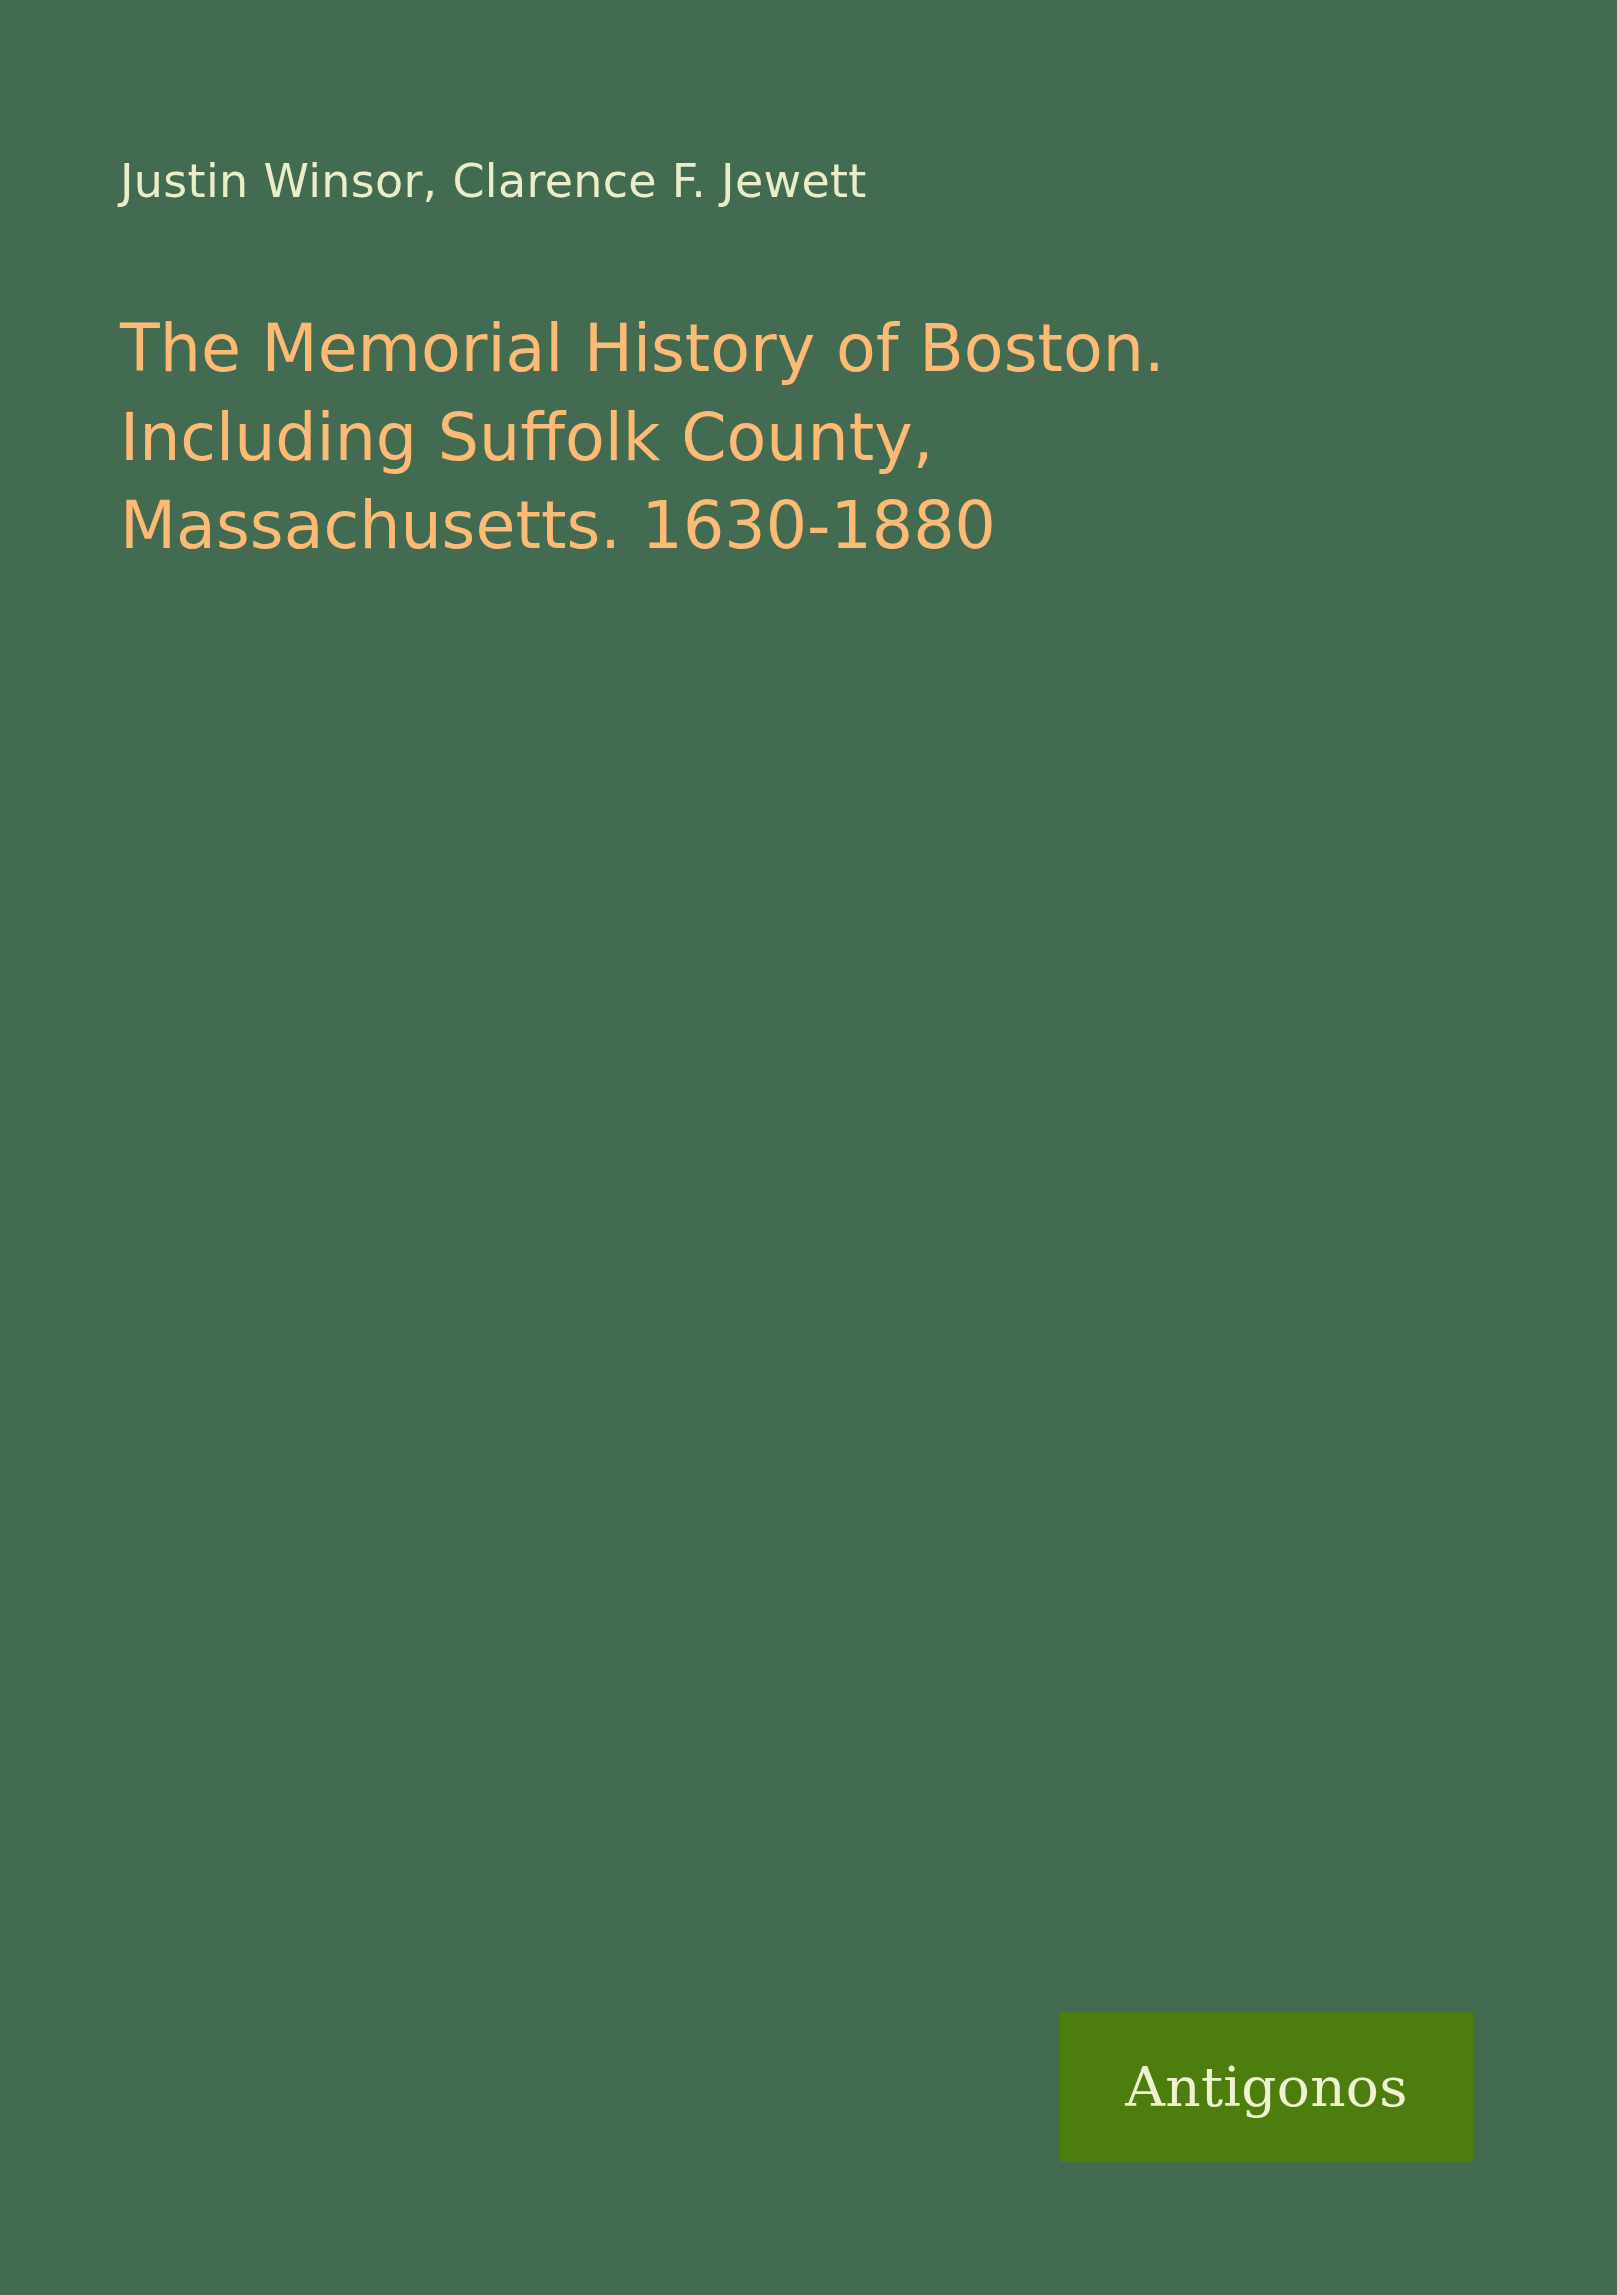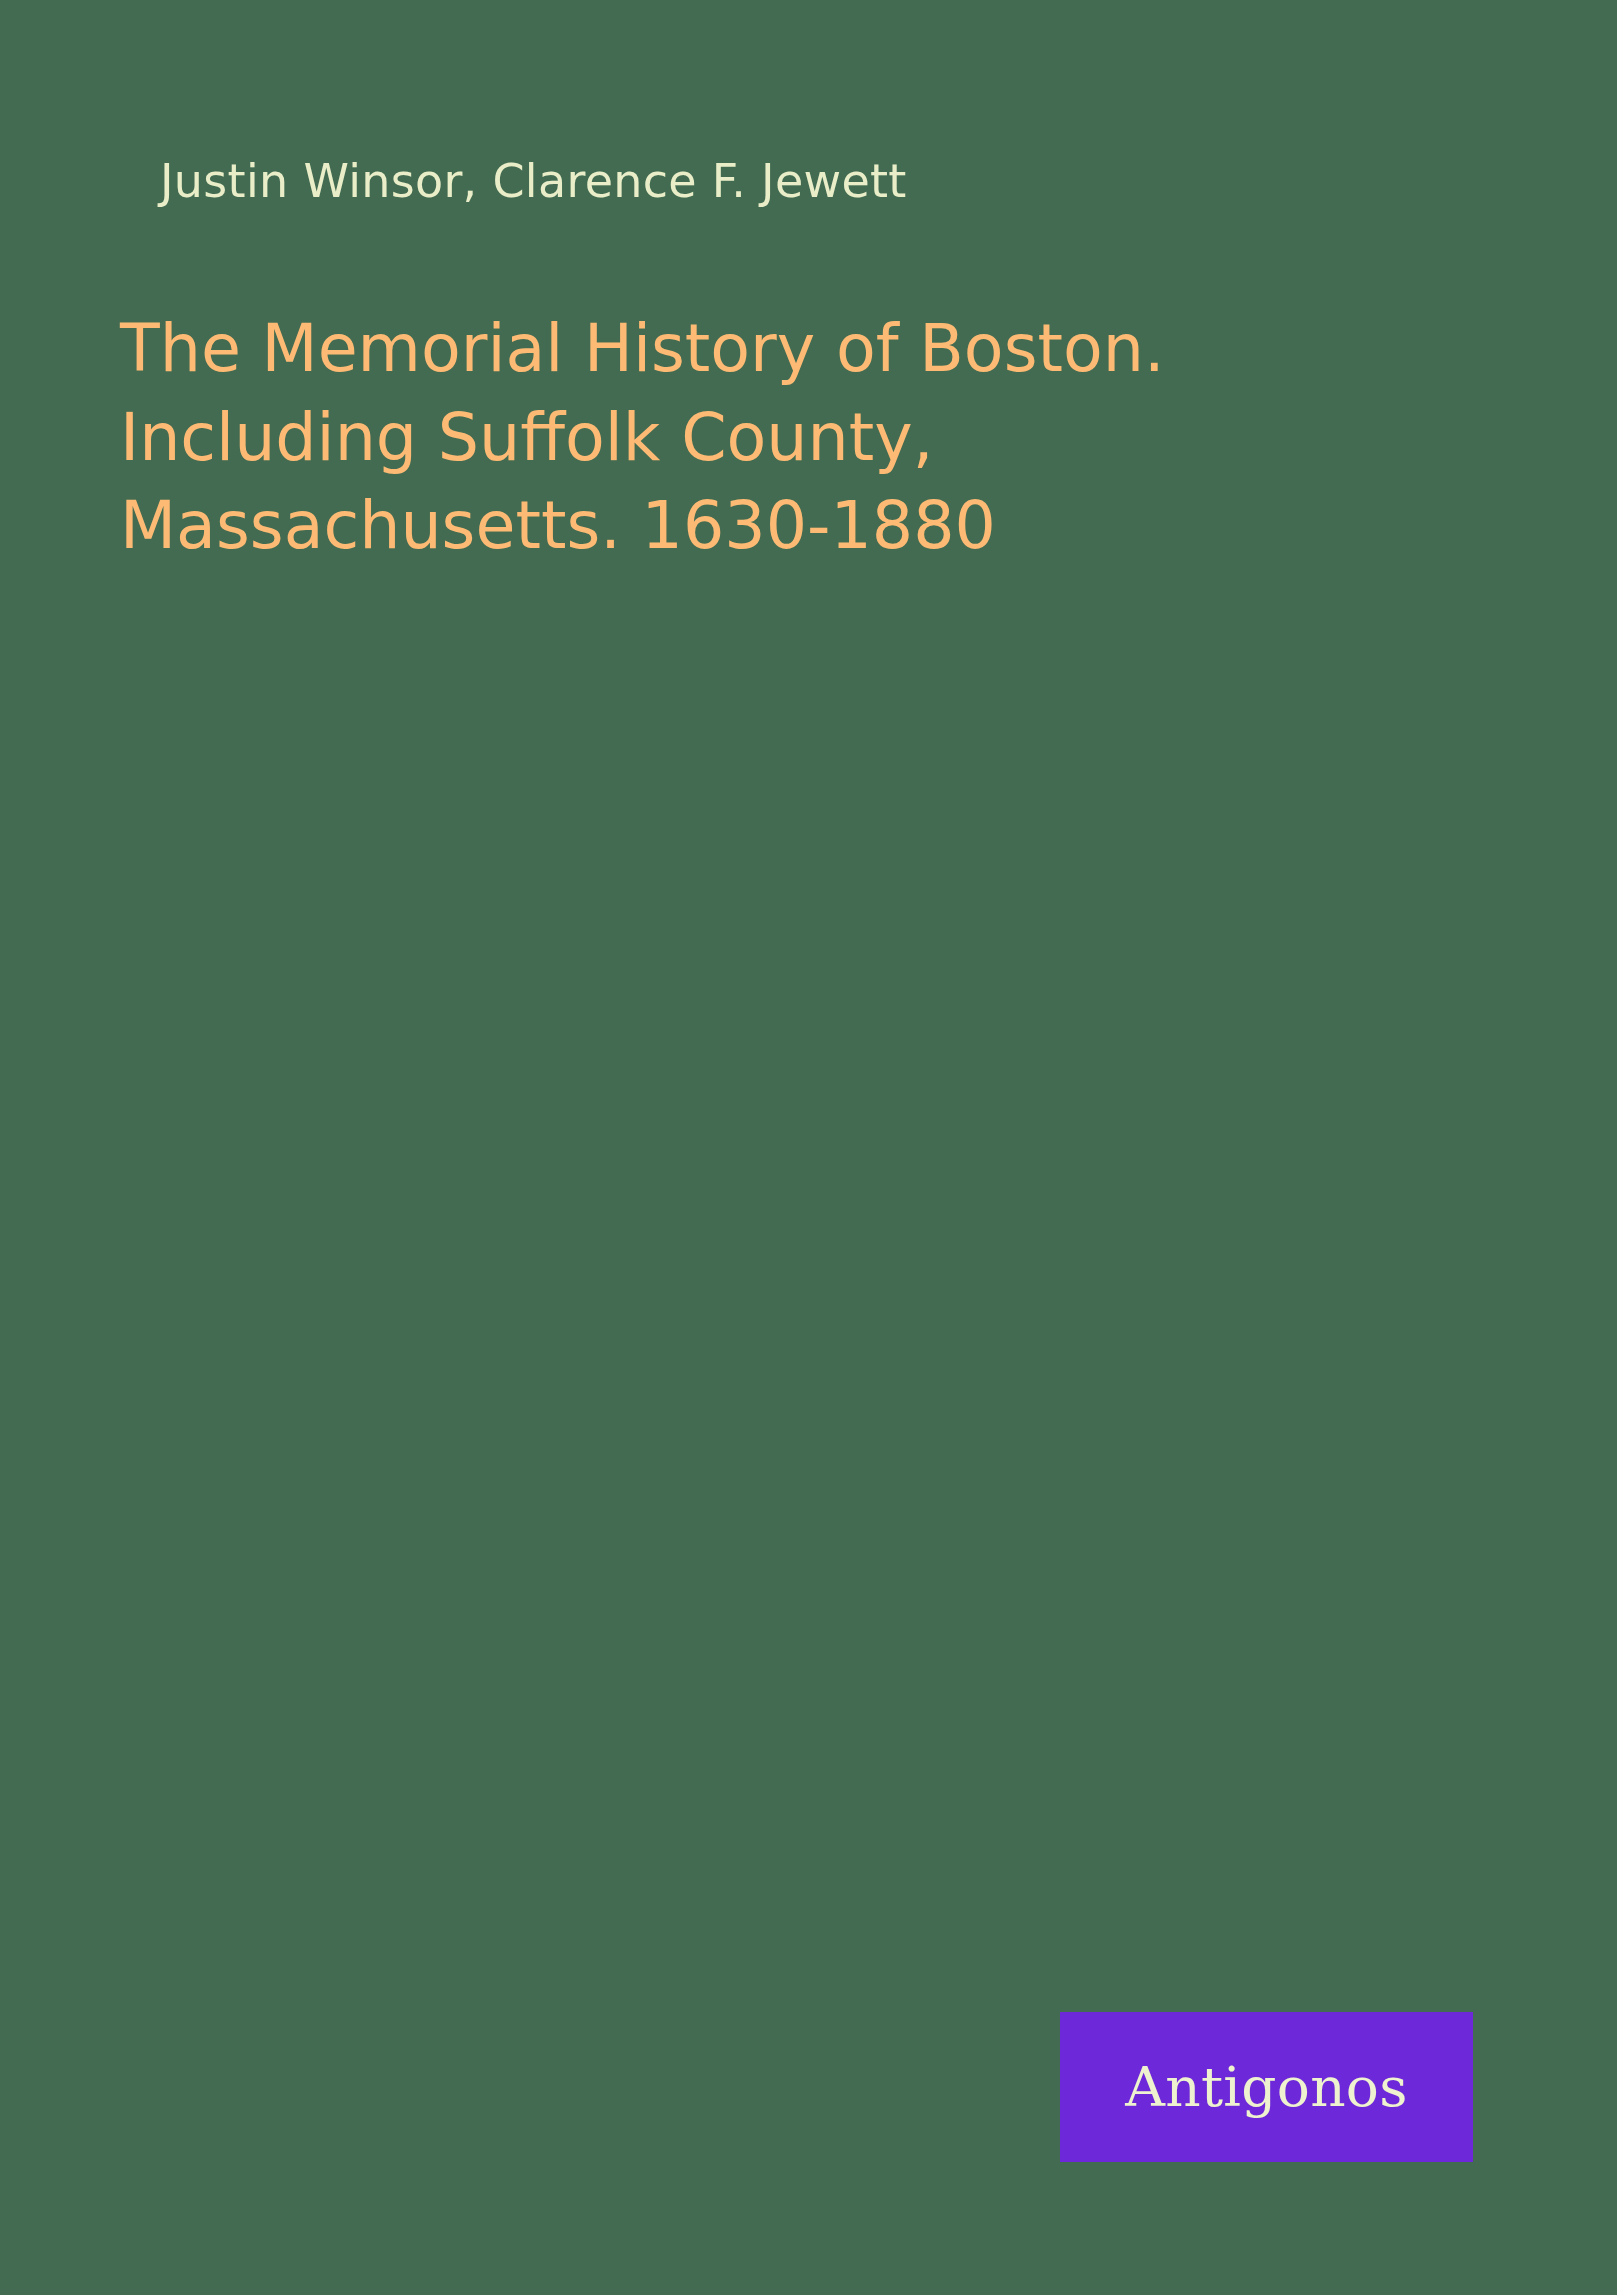--- a/index.html
+++ b/index.html
@@ -25,21 +25,20 @@
     top: 0;
     width: 1375px;
   }
   .authors {
     margin-top: 154px;
     color: #e9eec8;
     font-size: 46px;
     font-weight: normal;
     letter-spacing: 0.3px;
     line-height: 1.2;
-    margin-left: 40px;
   }
   .title {
     margin-top: 96px;
     color: #fdba74;
     font-size: 65px;
     line-height: 1.36;
     font-weight: normal;
     max-width: 1213px;
   }
   .subtitle {
@@ -48,21 +47,21 @@
     font-size: 42px;
     font-weight: normal;
     line-height: 1.2;
   }
   .publisher-box {
     position: absolute;
     left: 1060px;
     top: 2012px;
     width: 413px;
     height: 150px;
-    background: #6d28d9;
+    background: #4d7c0f;
     display: flex;
     align-items: center;
     justify-content: center;
   }
   .publisher-name {
     color: #eef2cf;
     font-size: 55px;
     font-family: "DejaVu Serif", serif;
     letter-spacing: 0.3px;
   }

